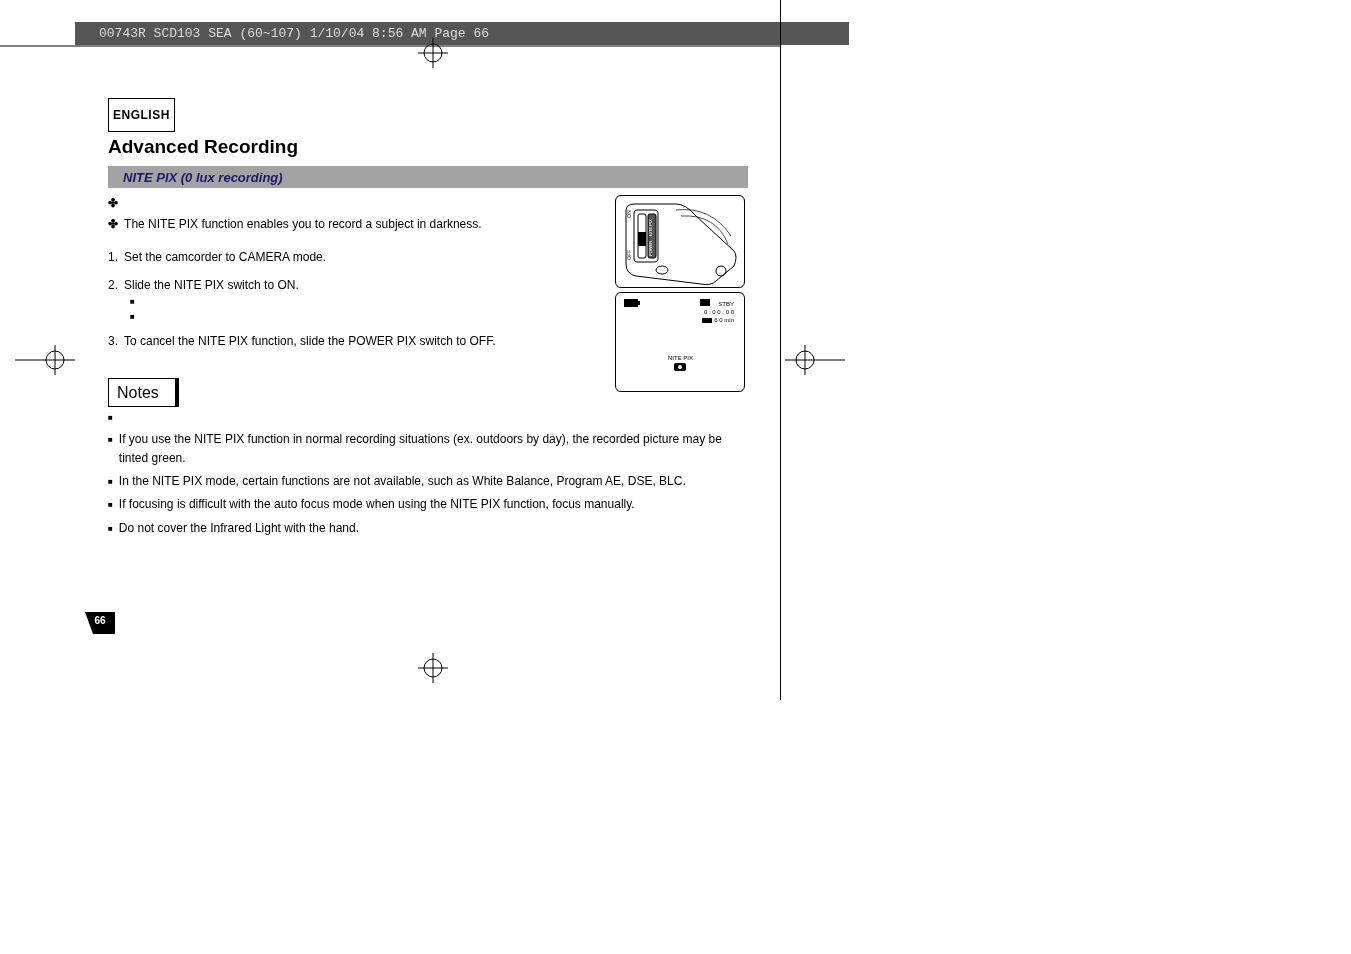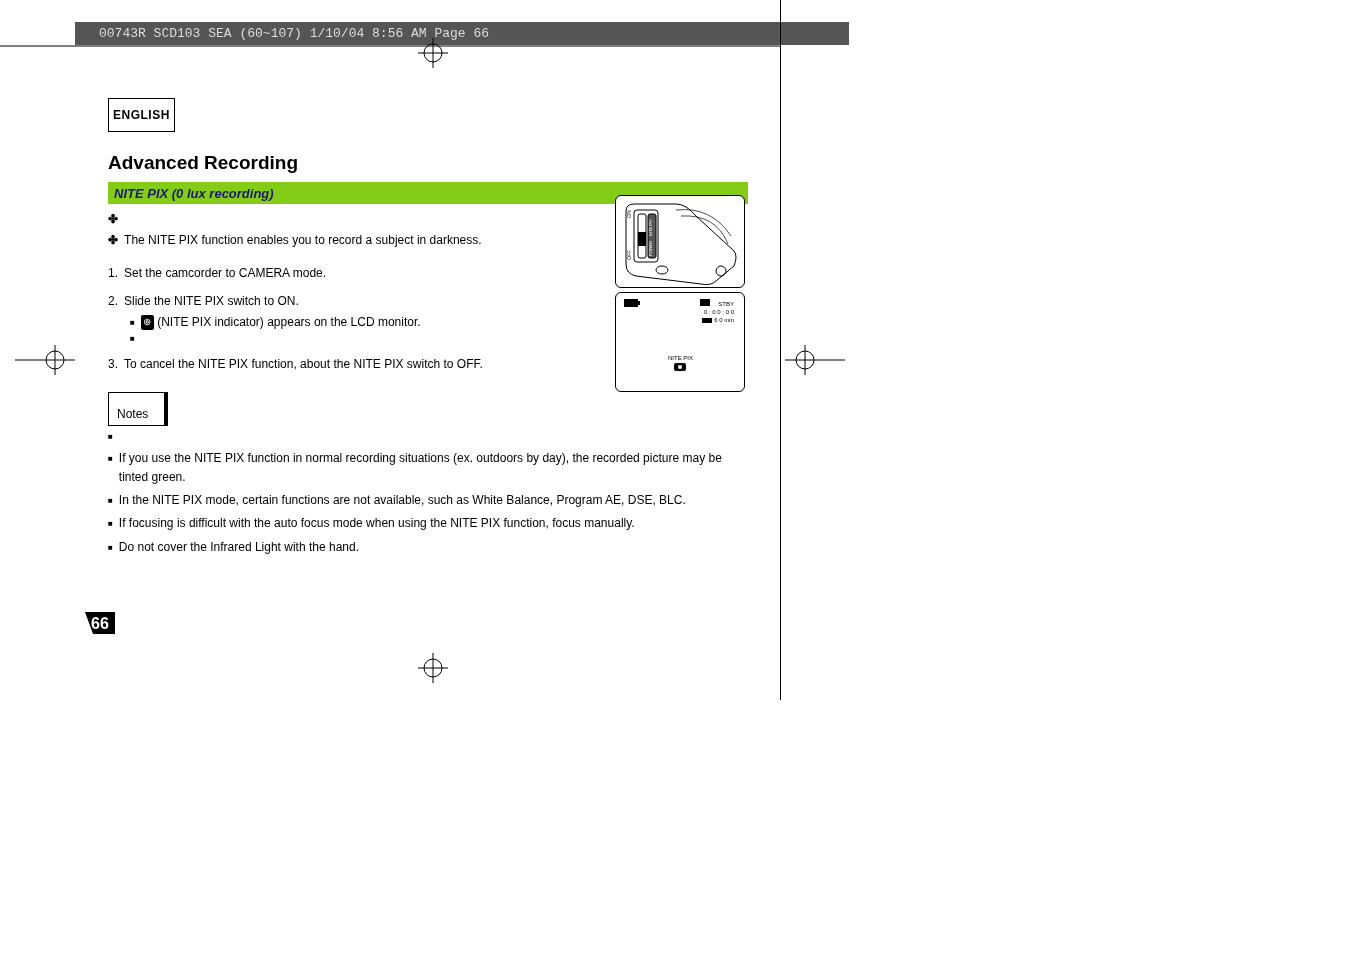--- a/index.html
+++ b/index.html
@@ -59,25 +59,25 @@
     border: 1.5px solid #000;
     display: inline-block;
     font-weight: bold;
     font-size: 12px;
     padding: 9px 4px;
     letter-spacing: 0.5px;
   }
   .title {
     font-weight: bold;
     font-size: 19px;
-    margin: 20px 0 8px 0;
+    margin: 4px 0 8px 0;
   }
   .section-bar {
-    background: #84cc16;
-    padding: 2px 6px;
+    background: #a3a3a3;
+    padding: 2px 15px;
   }
   .section-bar-text {
     color: #1a1a6b;
     font-style: italic;
     font-weight: bold;
     font-size: 13px;
   }
   .body-text {
     font-size: 12px;
     line-height: 1.6;
@@ -93,44 +93,44 @@
     display:inline-block;
     background:#000;
     color:#fff;
     font-size:8px;
     padding:1px 3px;
     border-radius:2px;
     font-weight:bold;
     vertical-align:middle;
   }
   .notes-label {
-    margin-top:16px;
+    margin-top:24px;
     display:inline-block;
     border:1px solid #000;
     border-right:4px solid #000;
-    font-size:12px;
-    padding:12px 16px 1px 8px;
+    font-size:16px;
+    padding:1px 16px 1px 8px;
   }
   .notes-list { margin-top:6px;}
   .notes-list .sub-item { margin:4px 0; }
   .page-num-badge {
     position:absolute;
     top: 612px;
     left: 85px;
     width:30px;
     height:22px;
   }
   .page-num-badge svg { display:block; }
   .page-num-text {
     position:absolute;
     top:3px; left:0;
     width:30px;
     text-align:center;
     color:#fff;
-    font-size:16px;
+    font-size:10px;
     font-weight:bold;
   }
   .figure1 {
     position:absolute;
     top: 195px;
     left: 615px;
     width: 128px;
     height: 91px;
     border:1px solid #000;
     border-radius:6px;
@@ -220,33 +220,29 @@
         <span>Set the camcorder to CAMERA mode.</span>
       </div>
 
     <div class="num-item">
         <span>2.</span>
         <span>Slide the NITE PIX switch to ON.</span>
       </div>
     <div class="sub-bullets">
       <div class="sub-item">
           <span class="sq">■</span>
-        <span>
-          <span class="nite-icon">◎</span>
-          <span>(NITE PIX indicator) appears on the LCD monitor.</span>
-        </span>
       </div>
       <div class="sub-item">
           <span class="sq">■</span>
         </div>
     </div>
 
     <div class="num-item">
         <span>3.</span>
-        <span>To cancel the NITE PIX function, about the NITE PIX switch to OFF.</span>
+        <span>To cancel the NITE PIX function, slide the POWER PIX switch to OFF.</span>
       </div>
 
     <div class="notes-label">Notes</div>
     <div class="notes-list">
       <div class="sub-item">
           <span class="sq">■</span>
         </div>
       <div class="sub-item">
           <span class="sq">■</span>
           <span>If you use the NITE PIX function in normal recording situations (ex. outdoors by day), the recorded picture may be tinted green.</span>

